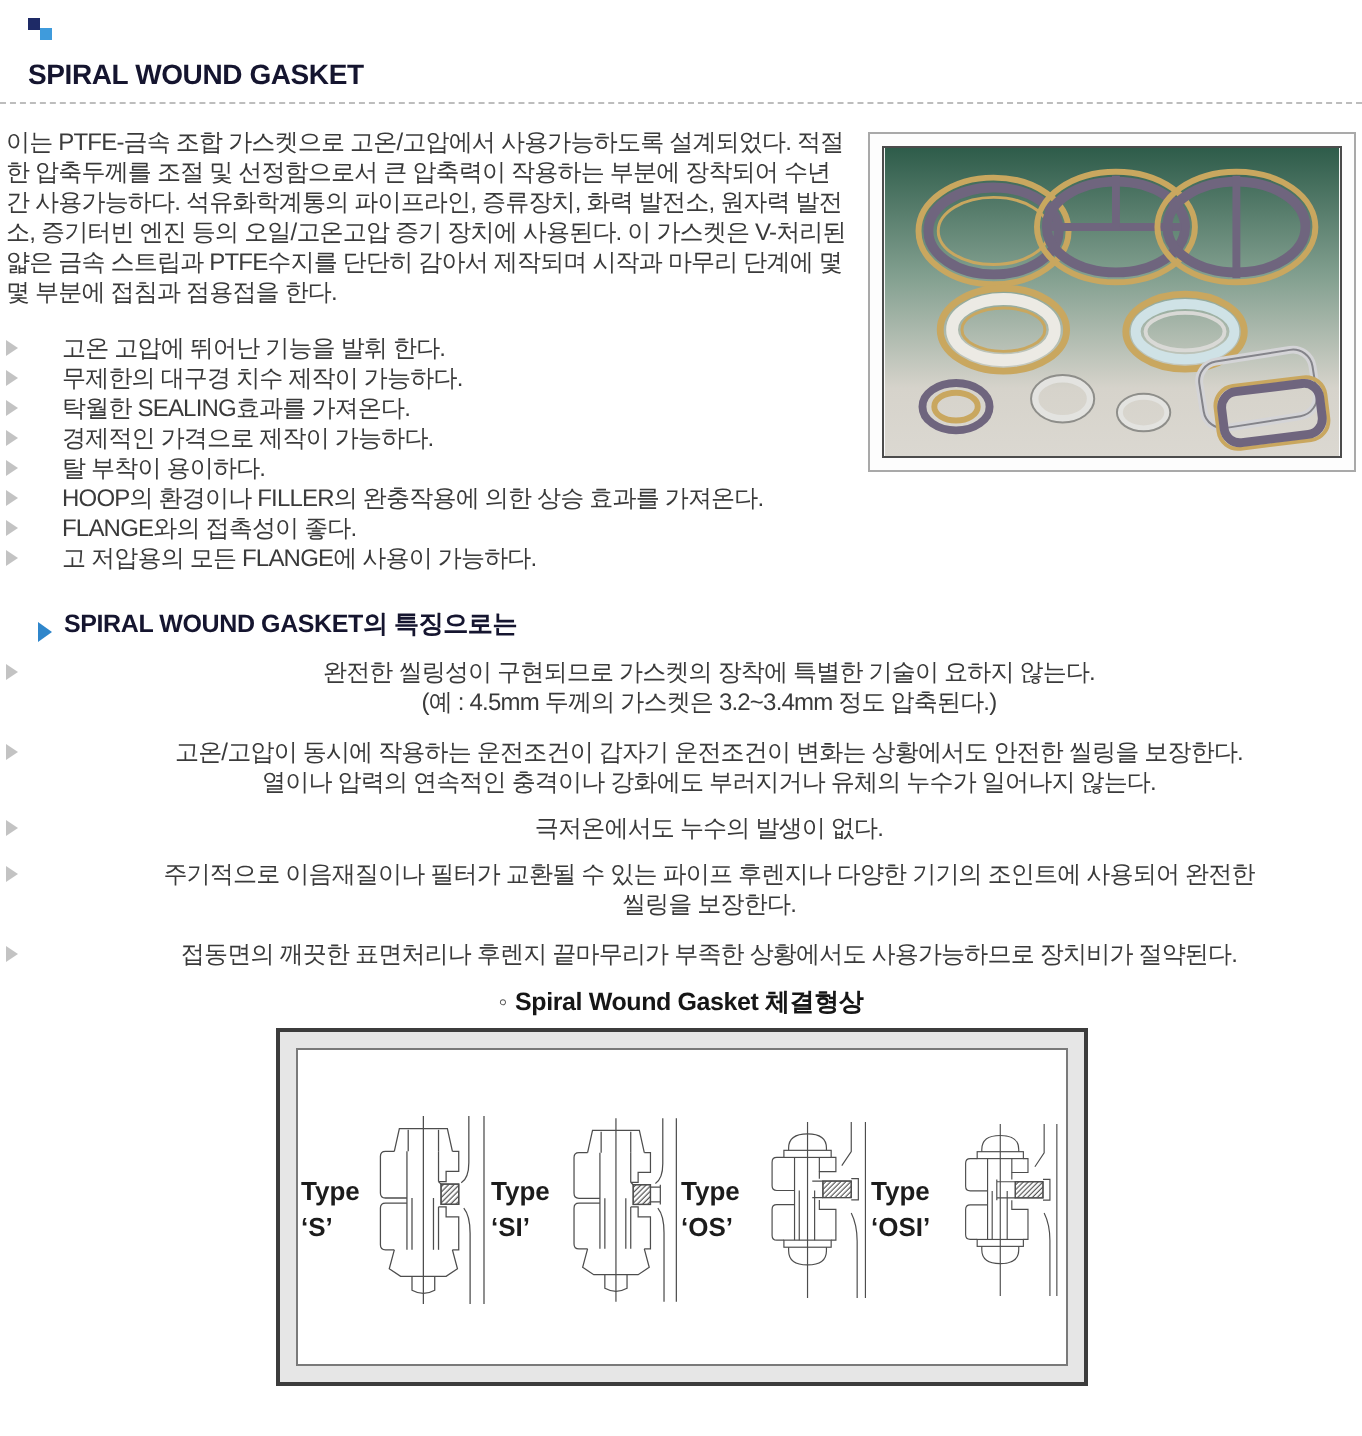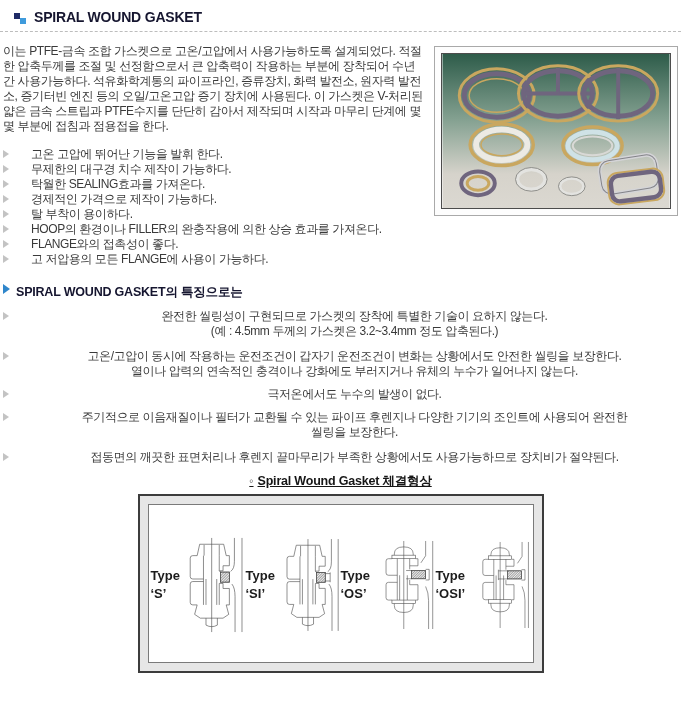--- a/index.html
+++ b/index.html
@@ -1,53 +1,53 @@
 <!DOCTYPE html>
 <html><head>
 <meta charset="utf-8">
 <style>
   * { margin: 0; padding: 0; box-sizing: border-box; }
   html, body { width: 681px; height: 718px; overflow: hidden; background: #fff;
     font-family: "Liberation Sans", "DejaVu Sans", sans-serif; }
 
   
-  .header { display: flex; align-items: flex-end; gap: 8px;
-    padding: 9px 0 6px 14px; border-bottom: 1px dashed #bdbdbd; }
+  .header { display: flex; align-items: flex-start; gap: 8px;
+    padding: 9px 0 6px 14px; border-bottom: 1px dashed #bdbdbd; flex-direction: column; }
   .hicon { position: relative; width: 12px; height: 12px; flex: 0 0 auto; }
   .hicon .sq1 { position: absolute; left: 0; top: 0; width: 6px; height: 6px; background: #1e2a66; }
   .hicon .sq2 { position: absolute; left: 6px; top: 5px; width: 6px; height: 6px; background: #3f9bdc; }
   .htitle { font-size: 14px; font-weight: bold; color: #15152f; letter-spacing: -0.2px; }
 
   
   .main { padding: 12px 3px 0 3px; font-size: 12px; color: #3a3a3a; }
 
   
   .photo-frame { float: right; margin: 2px 0 10px 9px; background: #fdfdfd;
     border: 1px solid #a9a9a9; padding: 6px; }
   .photo-frame svg { display: block; border: 1px solid #4c4c4c; }
 
   .intro { line-height: 15px; letter-spacing: -0.4px; }
 
   ul.blist { list-style: none; margin-top: 13px; }
   ul.blist li { position: relative; padding-left: 28px; line-height: 15px; letter-spacing: -0.4px; }
   .tri { position: absolute; left: 0; top: 3px; width: 0; height: 0;
     border-left: 6px solid #c3c3c3; border-top: 4px solid transparent; border-bottom: 4px solid transparent; }
 
-  .subhead { display: flex; align-items: flex-start; gap: 6px; margin-top: 17px; }
+  .subhead { display: flex; align-items: flex-end; gap: 6px; margin-top: 17px; margin-left: 16px; }
   .subhead .tri2 { width: 0; height: 0; border-left: 7px solid #2f86cb;
     border-top: 5px solid transparent; border-bottom: 5px solid transparent; }
   .subhead-label { font-size: 12.5px; font-weight: bold; color: #15152f; letter-spacing: -0.2px; }
 
   ul.blist2 { margin-top: 8px; }
   ul.blist2 li { margin-bottom: 8px; text-align: center; }
   ul.blist2 li.gap10 { margin-bottom: 10px; }
 
   
   .diagram-caption { clear: both; text-align: center; margin-top: 6px;
-    font-size: 12.5px; font-weight: bold; color: #161616; letter-spacing: -0.2px; text-decoration: underline; }
+    font-size: 12.5px; font-weight: bold; color: #161616; letter-spacing: -0.2px; }
   .diagram-caption .dot { font-weight: normal; color: #555; margin-right: 4px; }
 
   .diagram-box { width: 406px; margin: 4px auto 0 auto; border: 2px solid #3c3c3c;
     background: #e6e6e6; padding: 8px; }
   .diagram-inner { background: #fff; border: 1px solid #7a7a7a; padding: 5px 2px 2px 2px;
     display: flex; }
   .panel { width: 25%; display: flex; align-items: center; }
   .ptitle { font-size: 13px; font-weight: bold; color: #1c1c1c; line-height: 18px; }
   .panel svg { display: block; }
 </style>

